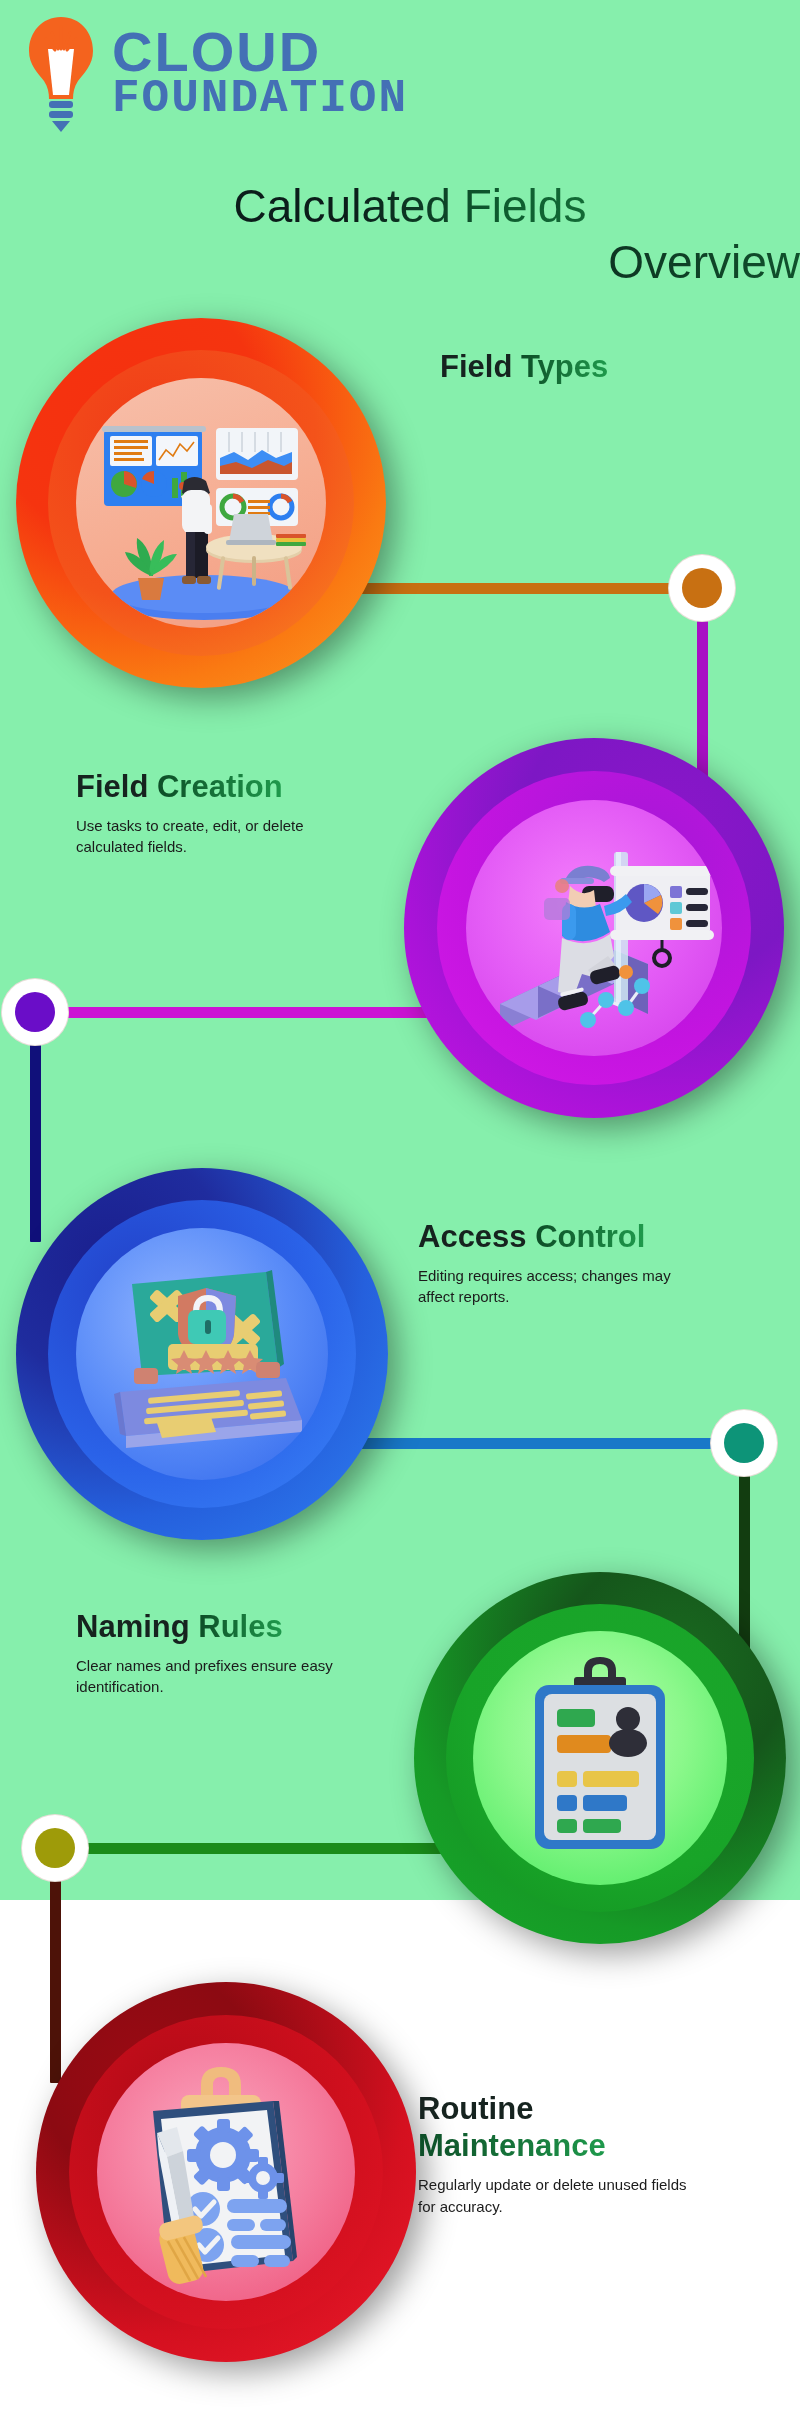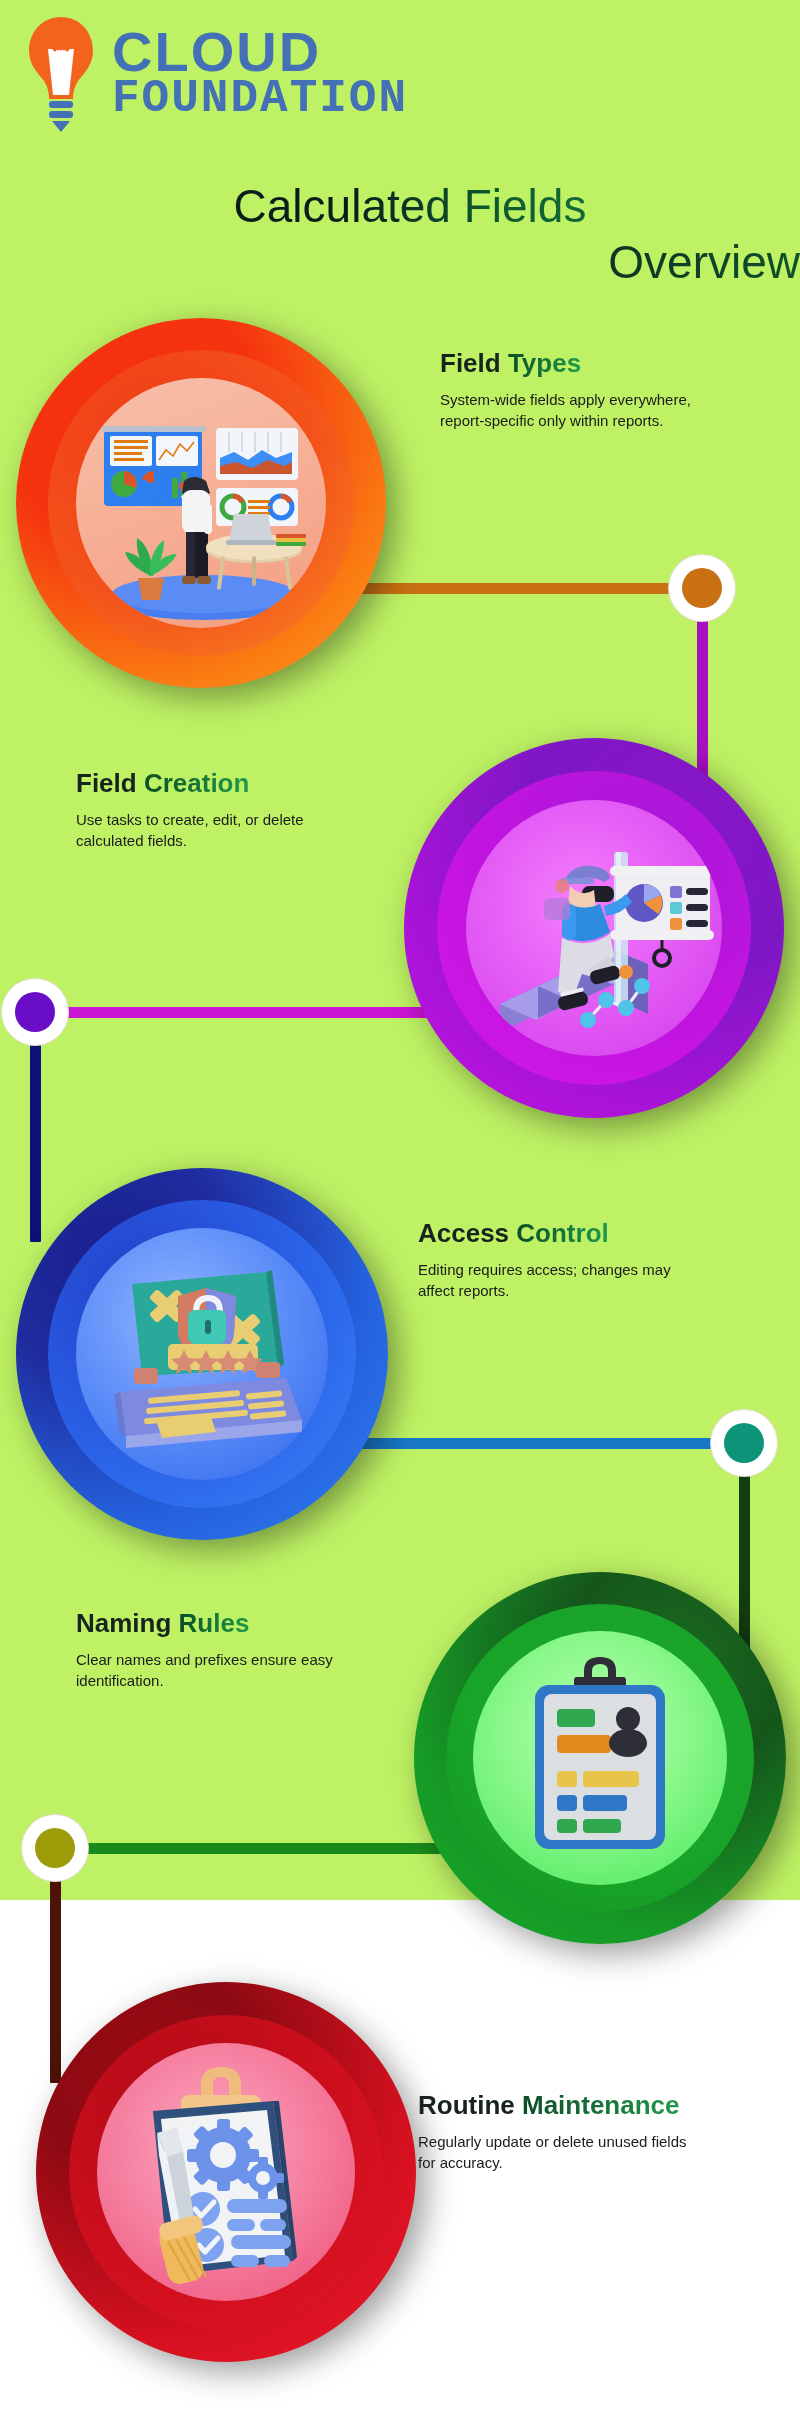--- a/index.html
+++ b/index.html
@@ -7,21 +7,21 @@
     width: 800px;
     height: 2424px;
     background: #ffffff;
     font-family: "Liberation Sans", sans-serif;
     overflow: hidden;
   }
   .page {
     position: relative;
     width: 800px;
     height: 1900px;
-    background: #bef264;
+    background: #86efac;
   }
 
   
   .logo {
     position: absolute;
     left: 22px;
     top: 8px;
     width: 470px;
     height: 130px;
     display: flex;
@@ -109,21 +109,21 @@
     position: relative;
     display: flex;
     align-items: center;
     justify-content: center;
   }
   .scene { position: absolute; inset: 0; }
 
   
   .tblock { position: absolute; }
   .tblock h2 {
-    font-size: 26px;
+    font-size: 31px;
     font-weight: 700;
     line-height: 1.2;
     margin-bottom: 10px;
   }
   .tblock h2 .dark { color: #16231f; }
   .tblock h2 .grad {
     background: linear-gradient(90deg, #0d4d27 0%, #1f9a4c 100%);
     -webkit-background-clip: text;
     background-clip: text;
     color: transparent;
@@ -251,21 +251,20 @@
           <path d="M75 198 q14 -18 13 -36 q-14 10 -15 36 Z" fill="#38bd5a"></path>
           <path d="M75 198 q-22 -10 -26 -24 q18 2 27 24 Z" fill="#2fab4f"></path>
           <path d="M75 198 q20 -10 26 -22 q-18 0 -27 22 Z" fill="#38bd5a"></path>
         </svg>
       </div>
     </div>
   </div>
 
   <div class="tblock" style="left:440px; top:348px; width:300px;">
     <h2><span class="dark">Field </span><span class="grad">Types</span></h2>
-    <p>System-wide fields apply everywhere, report-specific only within reports.</p>
   </div>
 
   <div class="circle" style="left:404px; top:738px; width:380px; height:380px;
               background:radial-gradient(circle at 70% 25%, #8a16c9 0%, #7d17c4 38%, #a913d8 70%, #c914e4 100%);">
     <div class="ring-mid" style="width:314px; height:314px;
          background:radial-gradient(circle at 65% 30%, #a417d6 0%, #c414e0 60%, #d61ae8 100%);">
       <div class="ring-inner" style="width:256px; height:256px; background:radial-gradient(circle at 45% 40%, #f47ffb 0%, #e45cf6 48%, #cf3ae8 100%);">
         <svg class="scene" viewBox="0 0 256 256">
 
           <path d="M34 204 L72 186 L72 214 L34 232 Z" fill="#8a7fd4"></path>

